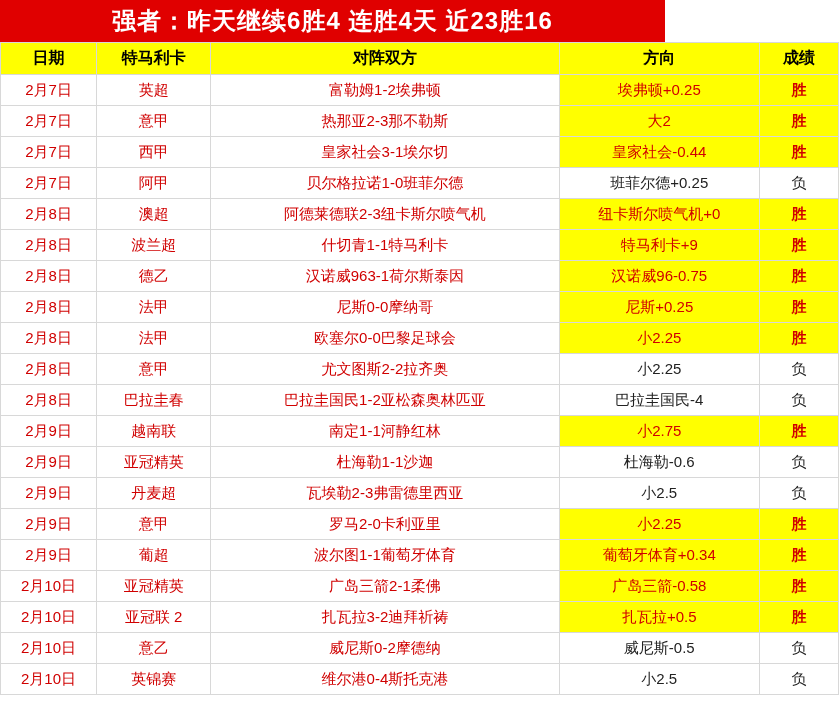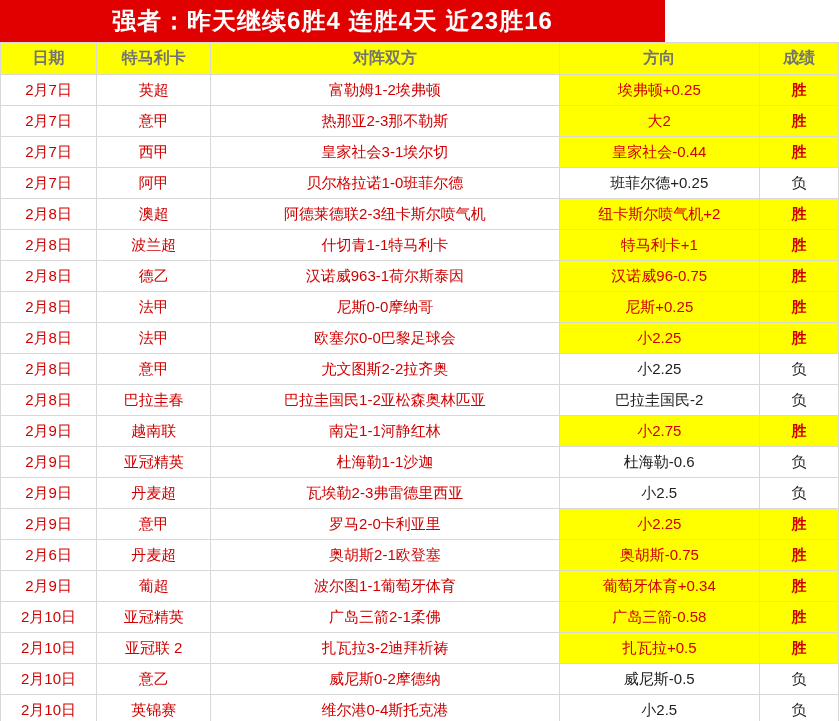--- a/index.html
+++ b/index.html
@@ -37,21 +37,21 @@
   }
   th, td {
     border: 1px solid #d8d8d8;
     text-align: center;
     vertical-align: middle;
     white-space: nowrap;
     overflow: hidden;
   }
   thead th {
     background: #ffff00;
-    color: #737373;
+    color: #000000;
     font-size: 16px;
     font-weight: bold;
     height: 29px;
   }
   tbody td {
     height: 28px;
     font-size: 15px;
     color: #d00000;
     background: #ffffff;
   }
@@ -123,28 +123,28 @@
           <td>2月7日</td>
           <td>阿甲</td>
           <td>贝尔格拉诺1-0班菲尔德</td>
           <td class="dir plain">班菲尔德+0.25</td>
           <td class="res lose">负</td>
         </tr>
         <tr>
           <td>2月8日</td>
           <td>澳超</td>
           <td>阿德莱德联2-3纽卡斯尔喷气机</td>
-          <td class="dir hl">纽卡斯尔喷气机+2</td>
+          <td class="dir hl">纽卡斯尔喷气机+0</td>
           <td class="res hl">胜</td>
         </tr>
         <tr>
           <td>2月8日</td>
           <td>波兰超</td>
           <td>什切青1-1特马利卡</td>
-          <td class="dir hl">特马利卡+1</td>
+          <td class="dir hl">特马利卡+9</td>
           <td class="res hl">胜</td>
         </tr>
         <tr>
           <td>2月8日</td>
           <td>德乙</td>
           <td>汉诺威963-1荷尔斯泰因</td>
           <td class="dir hl">汉诺威96-0.75</td>
           <td class="res hl">胜</td>
         </tr>
         <tr>
@@ -165,21 +165,21 @@
           <td>2月8日</td>
           <td>意甲</td>
           <td>尤文图斯2-2拉齐奥</td>
           <td class="dir plain">小2.25</td>
           <td class="res lose">负</td>
         </tr>
         <tr>
           <td>2月8日</td>
           <td>巴拉圭春</td>
           <td>巴拉圭国民1-2亚松森奥林匹亚</td>
-          <td class="dir plain">巴拉圭国民-2</td>
+          <td class="dir plain">巴拉圭国民-4</td>
           <td class="res lose">负</td>
         </tr>
         <tr>
           <td>2月9日</td>
           <td>越南联</td>
           <td>南定1-1河静红林</td>
           <td class="dir hl">小2.75</td>
           <td class="res hl">胜</td>
         </tr>
         <tr>
@@ -194,27 +194,20 @@
           <td>丹麦超</td>
           <td>瓦埃勒2-3弗雷德里西亚</td>
           <td class="dir plain">小2.5</td>
           <td class="res lose">负</td>
         </tr>
         <tr>
           <td>2月9日</td>
           <td>意甲</td>
           <td>罗马2-0卡利亚里</td>
           <td class="dir hl">小2.25</td>
-          <td class="res hl">胜</td>
-        </tr>
-        <tr>
-          <td>2月6日</td>
-          <td>丹麦超</td>
-          <td>奥胡斯2-1欧登塞</td>
-          <td class="dir hl">奥胡斯-0.75</td>
           <td class="res hl">胜</td>
         </tr>
         <tr>
           <td>2月9日</td>
           <td>葡超</td>
           <td>波尔图1-1葡萄牙体育</td>
           <td class="dir hl">葡萄牙体育+0.34</td>
           <td class="res hl">胜</td>
         </tr>
         <tr>

